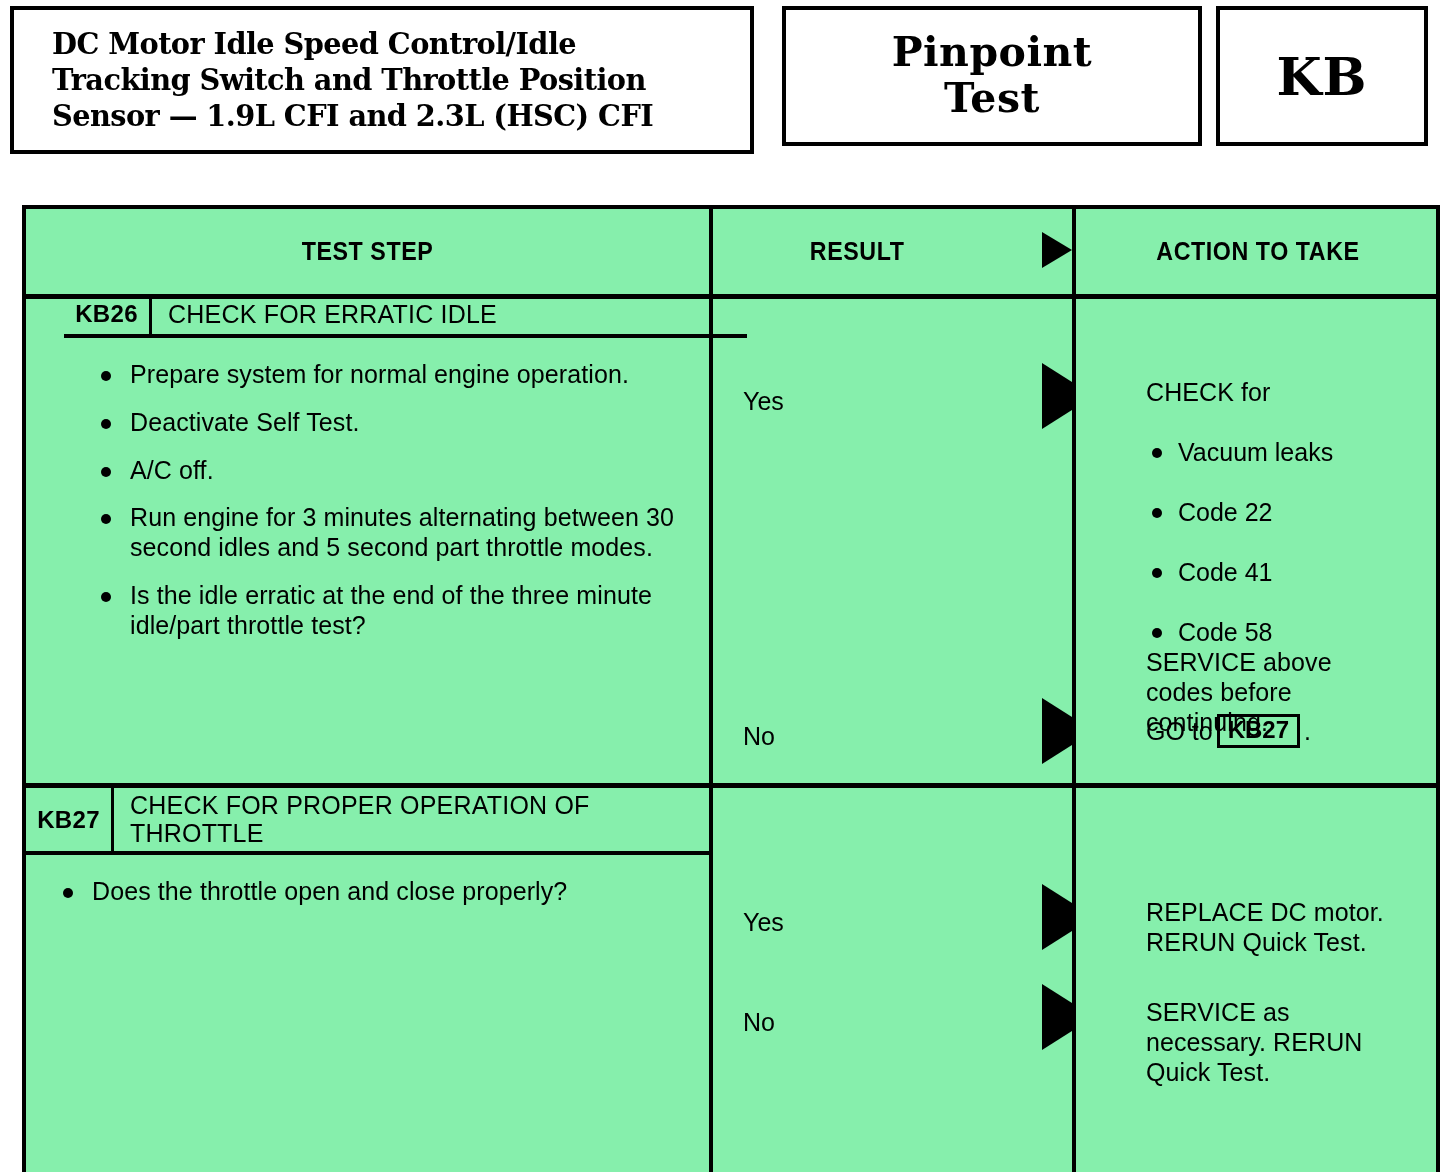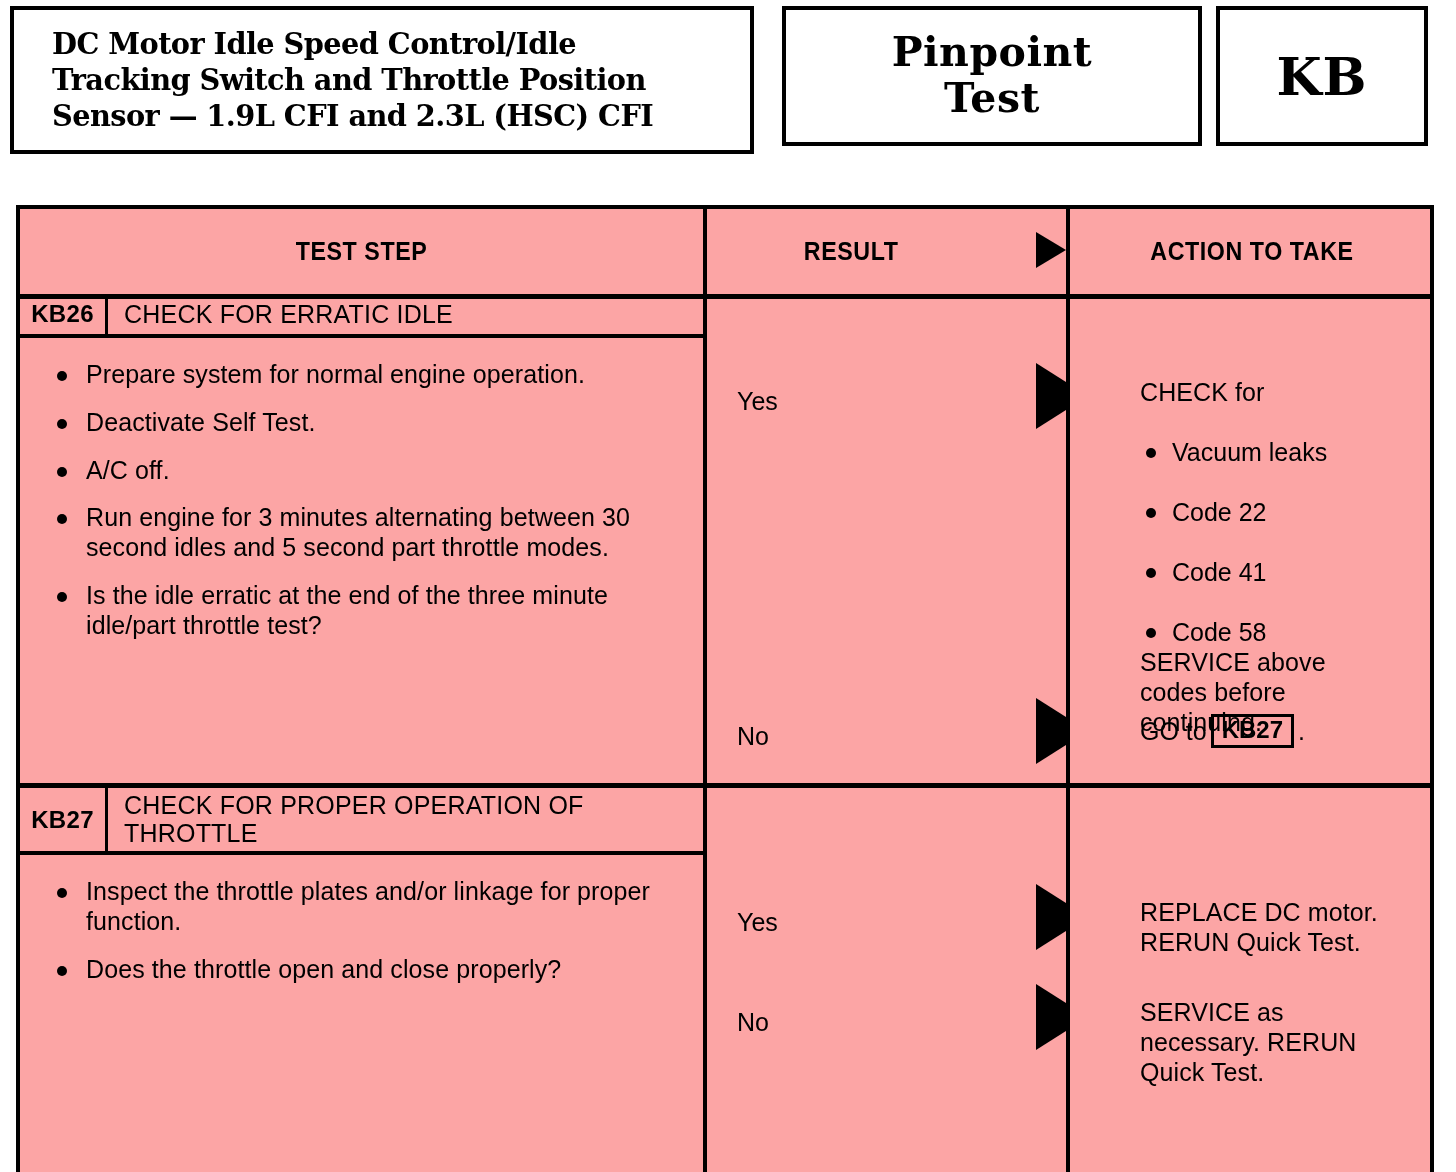--- a/index.html
+++ b/index.html
@@ -67,27 +67,27 @@
   #kb-text {
     font-family: "DejaVu Serif", serif;
     font-weight: bold;
     font-size: 52px;
     letter-spacing: 1px;
   }
 
   
   #table-frame {
     position: absolute;
-    left: 16px; top: 205px;
+    left: 22px; top: 205px;
     width: 1418px;
     height: 967px;
     border: 4px solid #000;
     border-bottom: none;
     box-sizing: border-box;
-    background: #fca5a5;
+    background: #86efac;
   }
 
   
   .vdiv {
     position: absolute;
     top: 0; bottom: 0;
     width: 4px;
     background: #000;
   }
   #vdiv-result { left: 683px; }
@@ -131,21 +131,21 @@
     border-top-width: 18px;
     border-bottom-width: 18px;
   }
   #hdr-result-arrow {
     position: absolute;
     left: 1016px; top: 23px;
   }
 
   
   .step-block { position: absolute; left: 0; width: 683px; }
-  #step-kb26 { top: 85px; }
+  #step-kb26 { top: 85px; padding-left: 38px; }
   #step-kb27 { top: 579px; }
 
   .step-title-row {
     position: relative;
     height: 44px;
     border-bottom: 4px solid #000;
     display: flex;
     width: 683px;
     box-sizing: border-box;
   }
@@ -359,21 +359,20 @@
   </div>
 
   <div class="step-block" id="step-kb27">
     <div class="step-title-row tall">
       <div class="step-code">KB27</div>
       <div class="step-name two-line">CHECK FOR PROPER OPERATION OF
 THROTTLE</div>
     </div>
     <div class="step-body">
       <ul class="bullets">
-        <li>Inspect the throttle plates and/or linkage for proper function.</li>
         <li>Does the throttle open and close properly?</li>
       </ul>
     </div>
   </div>
 
   <div class="result-cell" id="result-kb27-yes">
     <span class="label">Yes</span>
     <span class="tri-wrap"><span class="tri"></span></span>
   </div>
   <div class="action-cell" id="action-kb27-yes">

